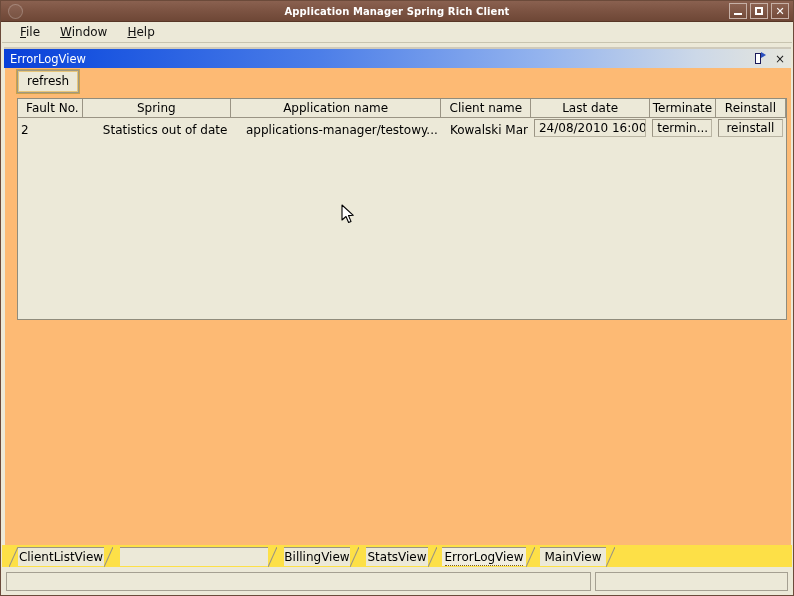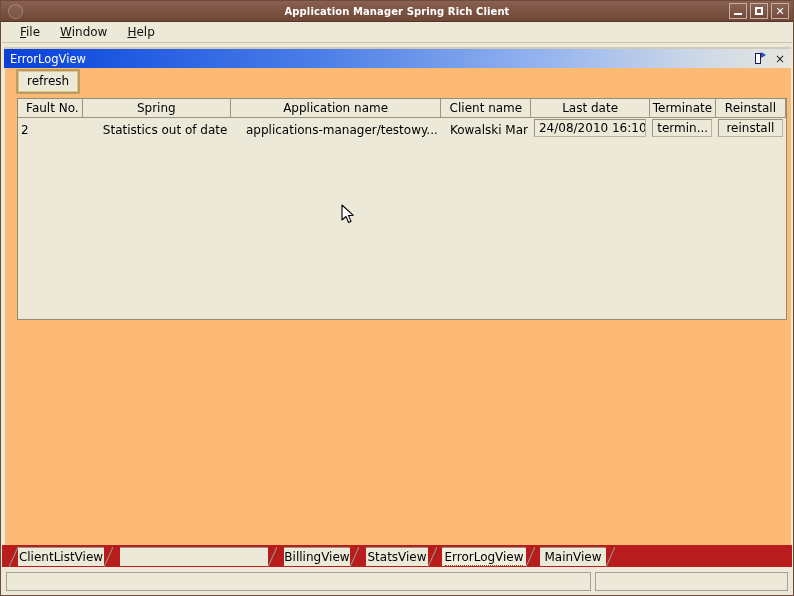--- a/index.html
+++ b/index.html
@@ -251,21 +251,21 @@
     overflow: hidden;
     white-space: nowrap;
   }
 
   
   .tabstrip {
     position: absolute;
     left: 1px; top: 544px;
     width: 790px;
     height: 22px;
-    background: #b91c1c;
+    background: #fde047;
     box-sizing: border-box;
     overflow: hidden;
     text-align: center;
   }
   .tab {
     position: absolute;
     top: 2px;
     height: 19px;
     box-sizing: border-box;
     display: flex;
@@ -399,21 +399,21 @@
                 <th>Reinstall</th>
               </tr>
             </thead>
             <tbody>
               <tr>
                 <td class="c-left">2</td>
                 <td class="c-center">Statistics out of date</td>
                 <td class="c-center">applications-manager/testowy...</td>
                 <td class="c-center">Kowalski Mar</td>
                 <td>
-                  <span class="cellbtn">24/08/2010 16:10</span>
+                  <span class="cellbtn">24/08/2010 16:00</span>
                 </td>
                 <td>
                   <span class="cellbtn">termin...</span>
                 </td>
                 <td>
                   <span class="cellbtn">reinstall</span>
                 </td>
               </tr>
             </tbody>
           </table>

